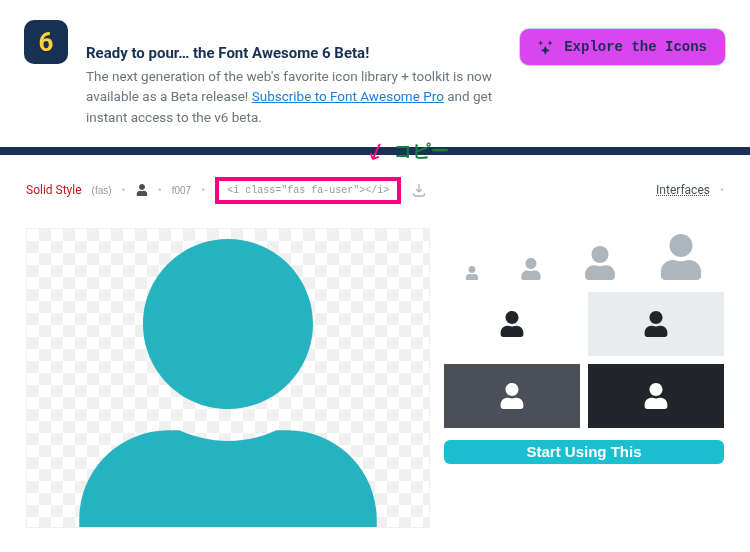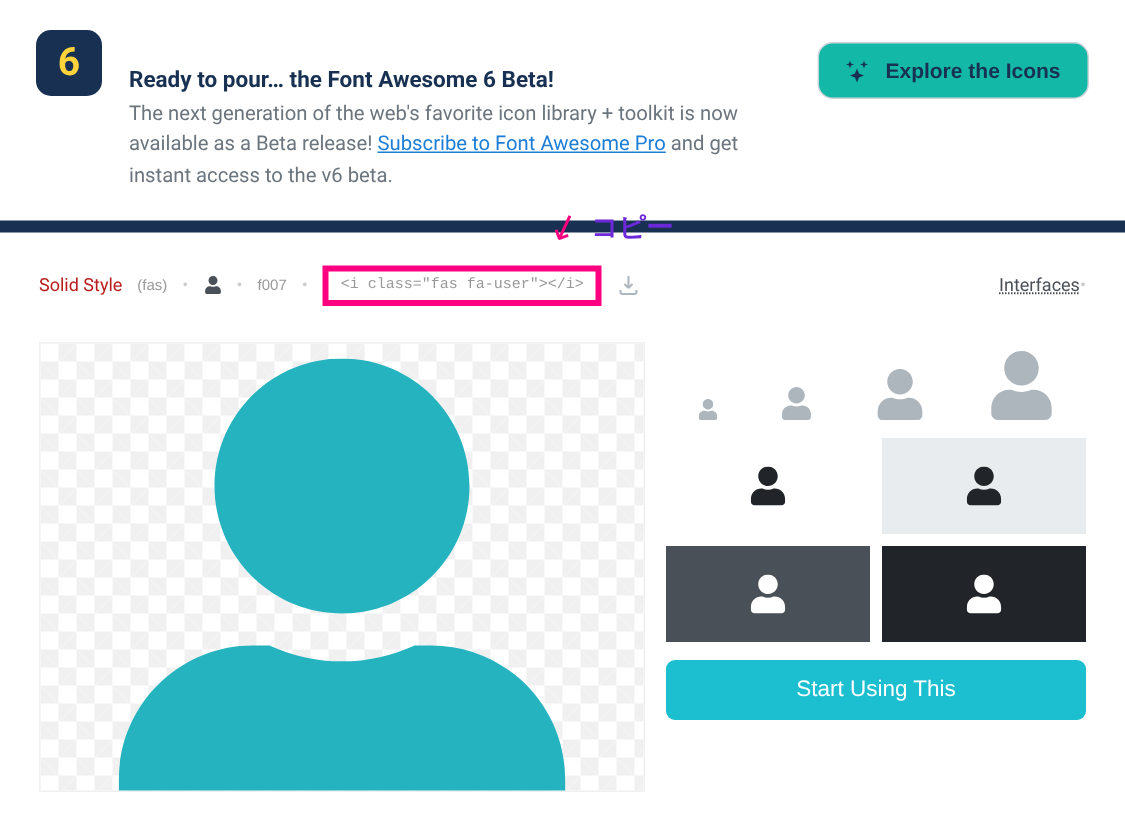--- a/index.html
+++ b/index.html
@@ -5,39 +5,39 @@
     * { margin: 0; padding: 0; box-sizing: border-box; }
     body { font-family: -apple-system, BlinkMacSystemFont, "Segoe UI", Roboto, sans-serif; background: #fff; width: 750px; }
     
     .banner { display: flex; align-items: flex-start; padding: 20px 24px; gap: 18px; border-bottom: 8px solid #183153; }
     .banner-logo { width: 44px; height: 44px; background: #183153; border-radius: 10px; display: flex; align-items: center; justify-content: center; flex-shrink: 0; }
     .banner-logo-text { color: #ffd43b; font-weight: 700; font-size: 26px; }
     .banner-content { flex: 1; }
     .banner-title { font-weight: 700; color: #183153; font-size: 15px; margin-bottom: 4px; margin-top: 24px; }
     .banner-desc { color: #6c757d; font-size: 13.5px; line-height: 1.5; }
     .banner-link { color: #1c7ed6; }
-    .banner-button { border: 1.5px solid #d0d4db; background: #14b8a6; padding: 10px 18px; border-radius: 10px; display: flex; align-items: center; gap: 10px; cursor: pointer; font-size: 14px; color: #183153; font-weight: 600; flex-shrink: 0; margin-top: 8px; }
+    .banner-button { border: 1.5px solid #d0d4db; background: #d946ef; padding: 10px 18px; border-radius: 10px; display: flex; align-items: center; gap: 10px; cursor: pointer; font-size: 14px; color: #183153; font-weight: 600; flex-shrink: 0; margin-top: 8px; font-family: Liberation Mono, monospace; }
     .banner-button-icon { width: 16px; height: 16px; }
     
     .main { padding: 22px 26px; }
     .icon-title { font-size: 30px; font-weight: 400; color: #333; margin-bottom: 18px; }
     
     .meta-row { display: flex; align-items: center; gap: 10px; font-size: 12px; color: #6c757d; position: relative; }
     .meta-style { color: #b91c1c; }
     .meta-mono { font-family: Liberation Sans, sans-serif; font-size: 10px; color: #999; }
     .meta-dot { color: #ccc; }
     .meta-glyph { width: 12px; height: 12px; display: inline-block; }
     .code-box { border: 4px solid #ff0080; padding: 4px 8px; font-family: "Courier New", monospace; font-size: 10px; color: #999; background: #fff; position: relative; }
     .download-btn { width: 16px; height: 16px; cursor: pointer; }
-    .meta-right { margin-left: auto; display: flex; align-items: flex-start; }
+    .meta-right { margin-left: auto; display: flex; align-items: flex-start; gap: 10px; }
     .meta-tag { color: #495057; text-decoration: underline dotted; }
     
     .annotation { position: absolute; left: 340px; top: -40px; display: flex; align-items: center; gap: 8px; }
     .arrow { color: #ff0080; font-size: 24px; transform: rotate(-20deg); }
-    .annotation-text { color: #6d28d9; font-size: 18px; font-weight: 600; }
+    .annotation-text { color: #15803d; font-size: 18px; font-weight: 600; }
     
     .content-area { display: flex; gap: 14px; margin-top: 24px; }
     .preview-large { flex: 1; min-width: 0; background-image: 
       linear-gradient(45deg, #f0f0f0 25%, transparent 25%),
       linear-gradient(-45deg, #f0f0f0 25%, transparent 25%),
       linear-gradient(45deg, transparent 75%, #f0f0f0 75%),
       linear-gradient(-45deg, transparent 75%, #f0f0f0 75%);
       background-size: 24px 24px;
       background-position: 0 0, 0 12px, 12px -12px, -12px 0;
       border: 1px solid #f0f0f0;
@@ -53,21 +53,21 @@
     .sz4 { width: 46px; height: 46px; }
     
     .variant-grid { display: grid; grid-template-columns: 1fr 1fr; gap: 8px; }
     .variant-tile { height: 64px; display: flex; align-items: center; justify-content: center; cursor: pointer; }
     .v-white { background: #fff; }
     .v-light { background: #e9ecef; }
     .v-dark { background: #495057; }
     .v-black { background: #212529; }
     .variant-icon { width: 24px; height: 26px; }
     
-    .cta-button { background: #1bbfcf; color: #fff; border: none; border-radius: 6px; height: 40px; font-size: 15px; font-weight: 400; cursor: pointer; margin-top: 4px; display: flex; align-items: center; justify-content: center; }
+    .cta-button { background: #1bbfcf; color: #fff; border: none; border-radius: 6px; height: 24px; font-size: 15px; font-weight: 700; cursor: pointer; margin-top: 4px; display: flex; align-items: center; justify-content: center; }
   </style>
 </head>
 <body>
 
 <div class="banner">
   <div class="banner-logo">
     <span class="banner-logo-text">6</span>
   </div>
   <div class="banner-content">
     <div class="banner-title">Ready to pour…  the Font Awesome 6 Beta!</div>

